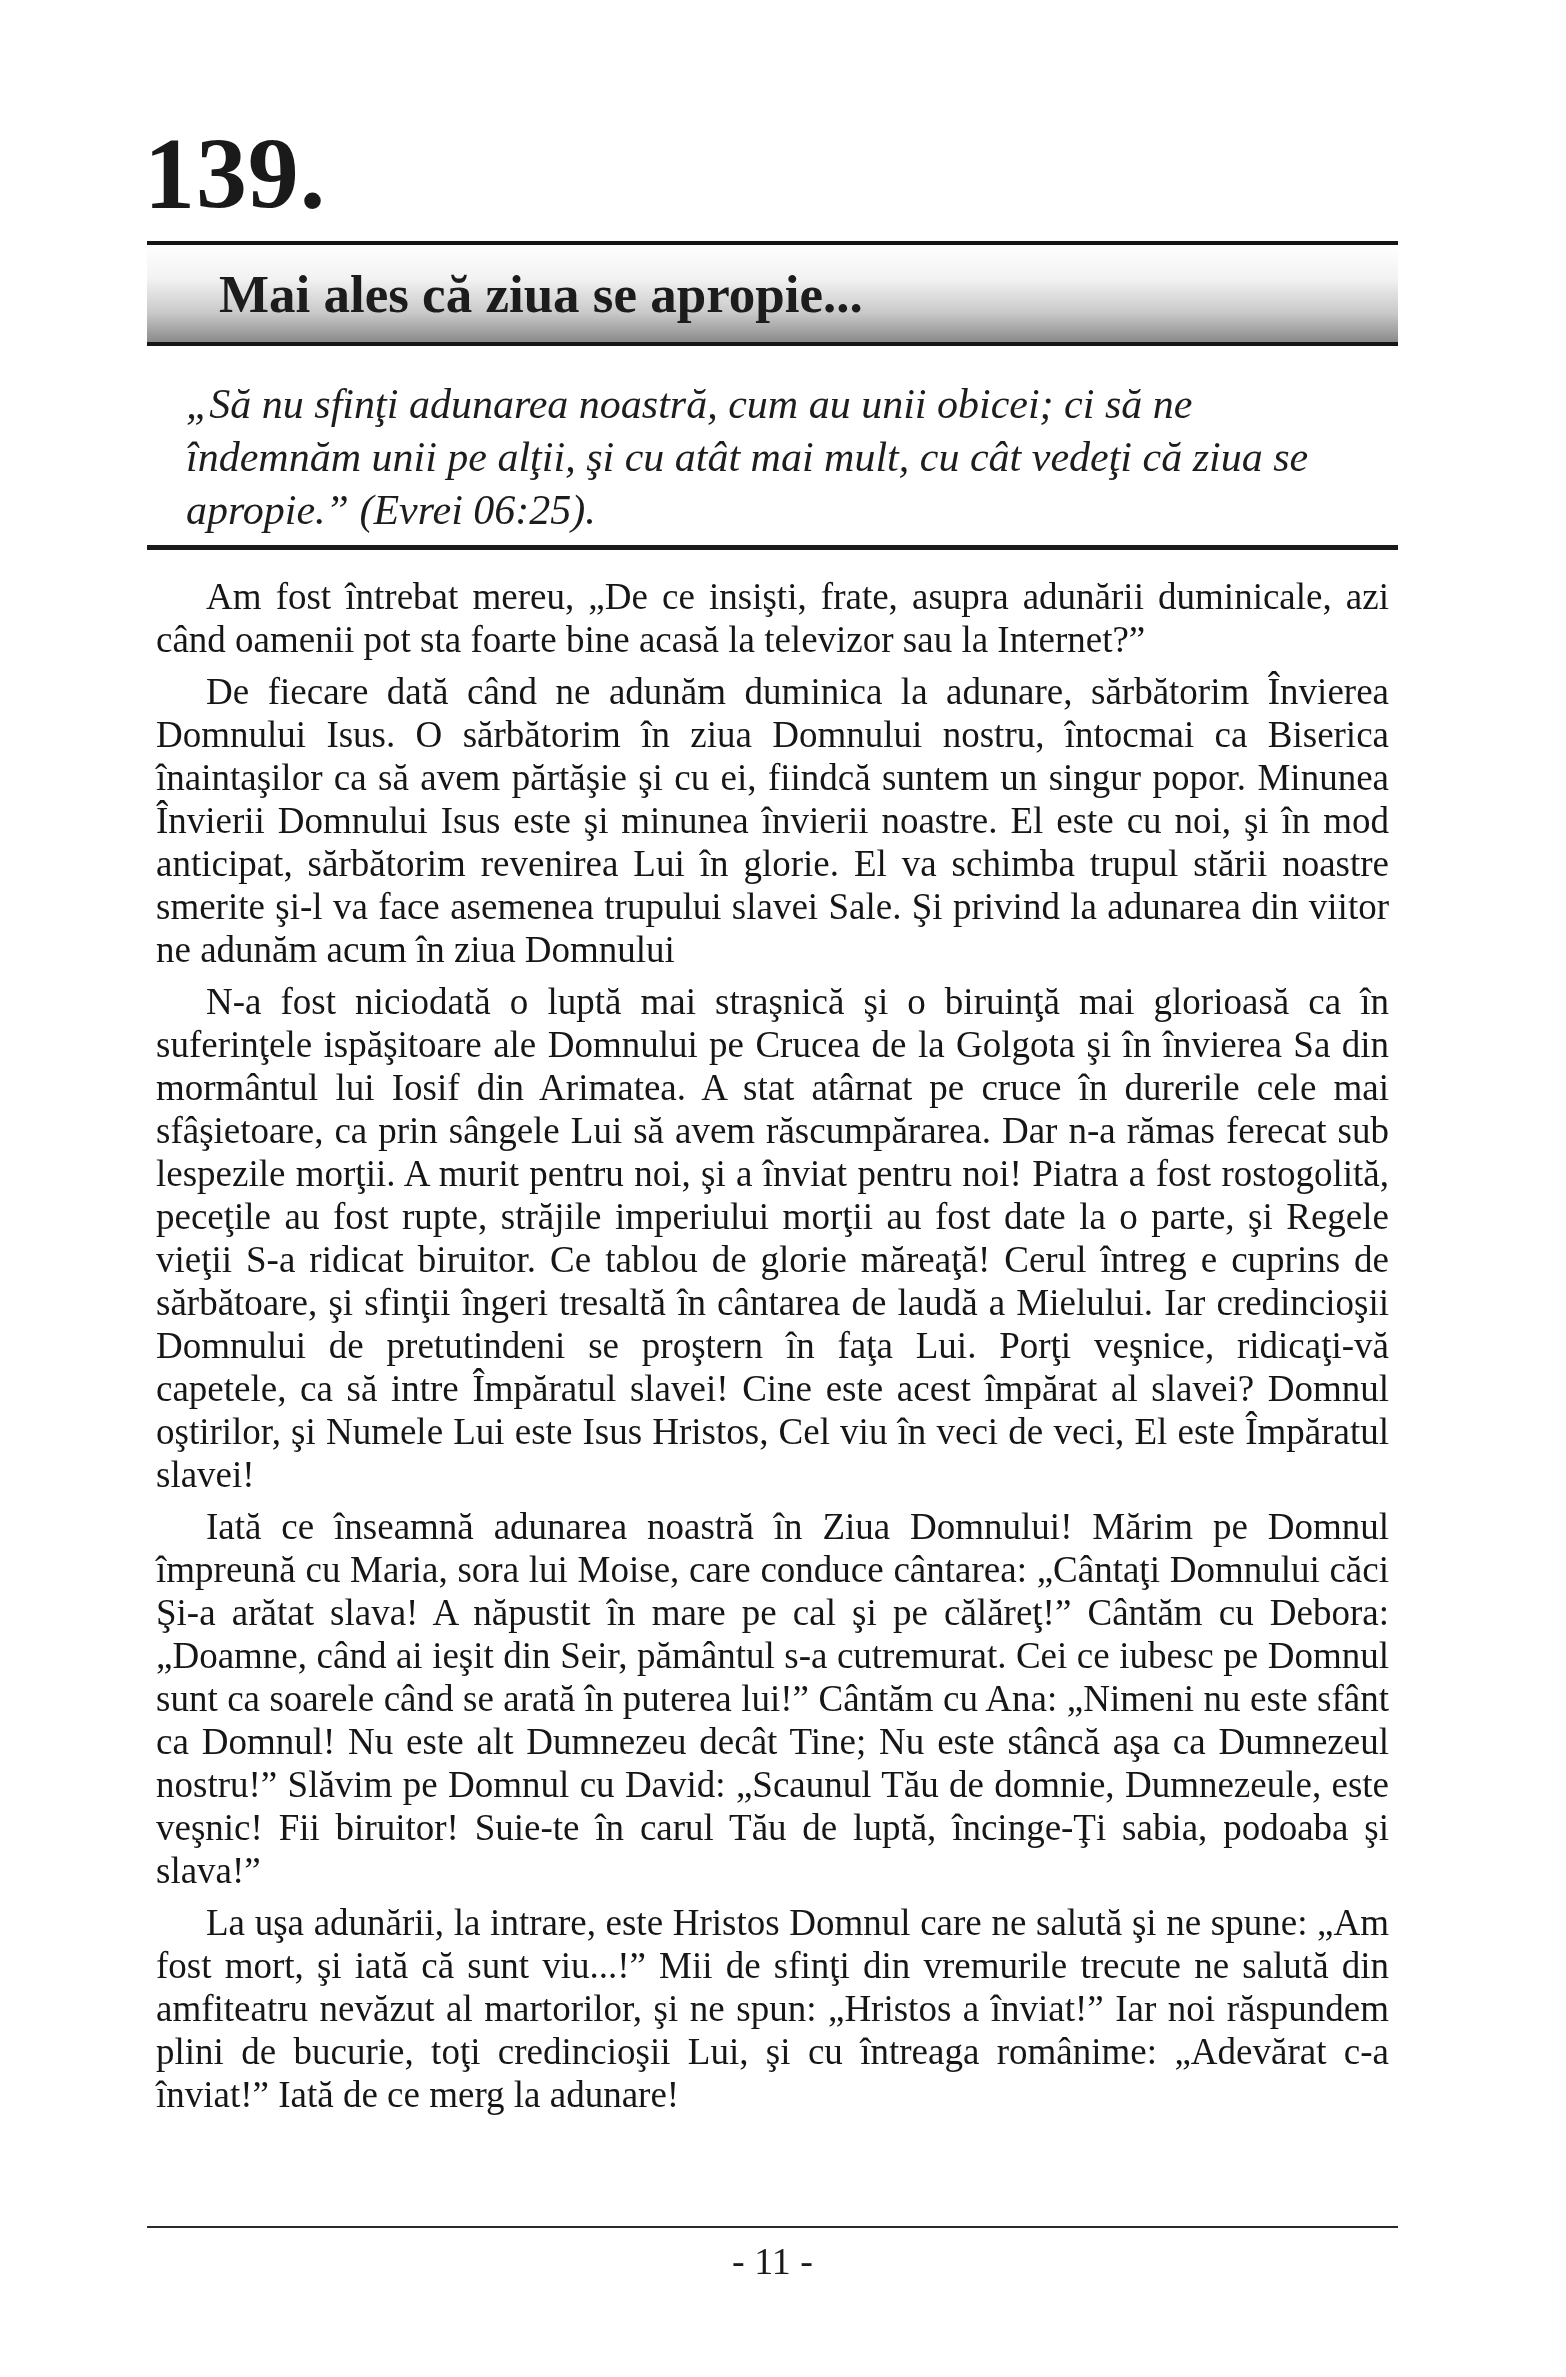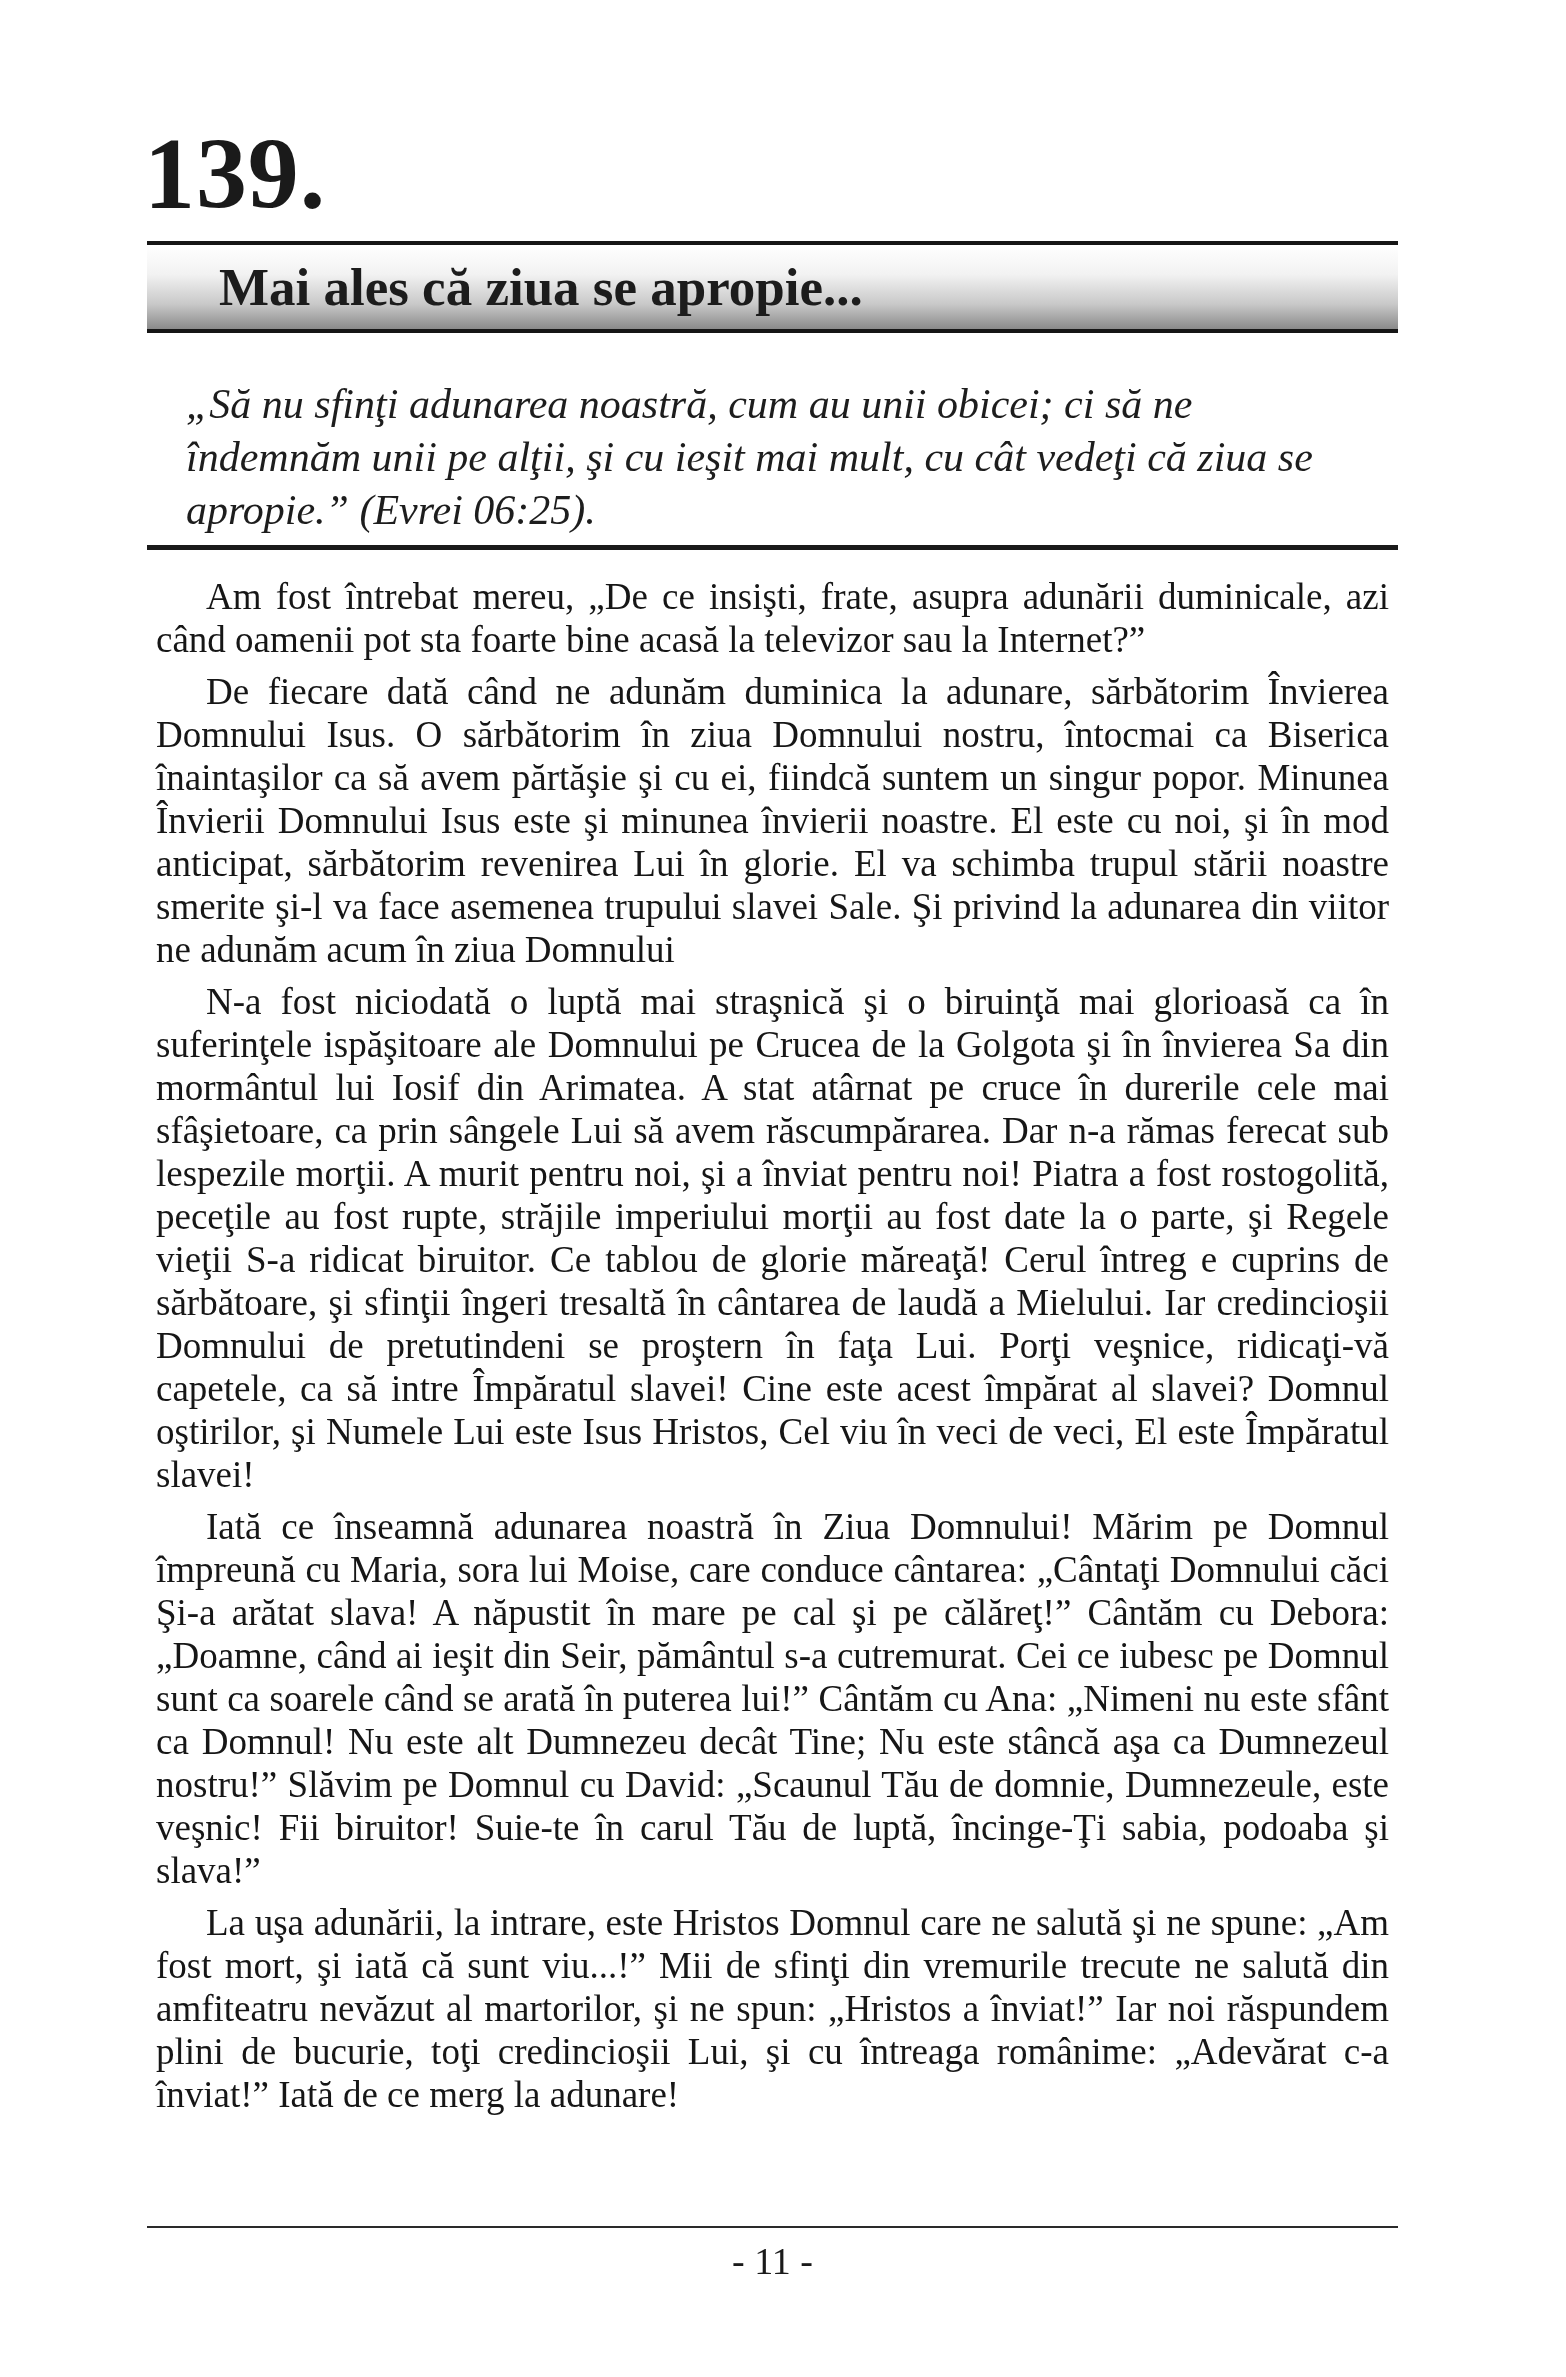--- a/index.html
+++ b/index.html
@@ -23,21 +23,21 @@
     font-size: 102px;
     line-height: 1;
     font-weight: bold;
     letter-spacing: 0.9px;
   }
   .title-bar {
     position: absolute;
     left: 147px;
     top: 241px;
     width: 1251px;
-    height: 92px;
+    height: 105px;
     box-sizing: border-box;
     border-top: 4.6px solid #161616;
     border-bottom: 4.6px solid #161616;
     background: linear-gradient(to bottom, #ffffff 0%, #f2f2f2 35%, #c9c9c9 70%, #8a8a8a 100%);
     display: flex;
     align-items: center;
   }
   .title-text {
     padding-left: 72px;
     font-size: 53px;
@@ -105,21 +105,21 @@
 <div class="page">
 
   <div class="chapter-number">139.</div>
 
   <div class="title-bar">
     <span class="title-text">Mai ales că ziua se apropie...</span>
   </div>
 
   <div class="quote">
     <div class="quote-line">„Să nu sfinţi adunarea noastră, cum au unii obicei; ci să ne</div>
-    <div class="quote-line">îndemnăm unii pe alţii, şi cu ieşit mai mult, cu cât vedeţi că ziua se</div>
+    <div class="quote-line">îndemnăm unii pe alţii, şi cu atât mai mult, cu cât vedeţi că ziua se</div>
     <div class="quote-line">apropie.” (Evrei 06:25).</div>
   </div>
 
   <div class="divider-rule"></div>
 
   <div class="body-text">
     <p>Am fost întrebat mereu, „De ce insişti, frate, asupra adunării duminicale, azi când oamenii pot sta foarte bine acasă la televizor sau la Internet?”</p>
     <p>De fiecare dată când ne adunăm duminica la adunare, sărbătorim Învierea Domnului Isus. O sărbătorim în ziua Domnului nostru, întocmai ca Biserica înaintaşilor ca să avem părtăşie şi cu ei, fiindcă suntem un singur popor. Minunea Învierii Domnului Isus este şi minunea învierii noastre. El este cu noi, şi în mod anticipat, sărbătorim revenirea Lui în glorie. El va schimba trupul stării noastre smerite şi-l va face asemenea trupului slavei Sale. Şi privind la adunarea din viitor ne adunăm acum în ziua Domnului</p>
     <p>N-a fost niciodată o luptă mai straşnică şi o biruinţă mai glorioasă ca în suferinţele ispăşitoare ale Domnului pe Crucea de la Golgota şi în învierea Sa din mormântul lui Iosif din Arimatea. A stat atârnat pe cruce în durerile cele mai sfâşietoare, ca prin sângele Lui să avem răscumpărarea. Dar n-a rămas ferecat sub lespezile morţii. A murit pentru noi, şi a înviat pentru noi! Piatra a fost rostogolită, peceţile au fost rupte, străjile imperiului morţii au fost date la o parte, şi Regele vieţii S-a ridicat biruitor. Ce tablou de glorie măreaţă! Cerul întreg e cuprins de sărbătoare, şi sfinţii îngeri tresaltă în cântarea de laudă a Mielului. Iar credincioşii Domnului de pretutindeni se proştern în faţa Lui. Porţi veşnice, ridicaţi-vă capetele, ca să intre Împăratul slavei!  Cine este acest împărat al slavei?  Domnul oştirilor, şi Numele Lui este Isus Hristos, Cel viu în veci de veci, El este Împăratul slavei!</p>
     <p>Iată ce înseamnă adunarea noastră în Ziua Domnului! Mărim pe Domnul împreună cu Maria, sora lui Moise, care conduce cântarea: „Cântaţi Domnului căci Şi-a arătat slava! A năpustit în mare pe cal şi pe călăreţ!” Cântăm cu Debora: „Doamne, când ai ieşit din Seir, pământul s-a cutremurat. Cei ce iubesc pe Domnul sunt ca soarele când se arată în puterea lui!” Cântăm cu Ana: „Nimeni nu este sfânt ca Domnul! Nu este alt Dumnezeu decât Tine; Nu este stâncă aşa ca Dumnezeul nostru!” Slăvim pe Domnul cu David: „Scaunul Tău de domnie, Dumnezeule, este veşnic! Fii biruitor! Suie-te în carul Tău de luptă, încinge-Ţi sabia, podoaba şi slava!”</p>

